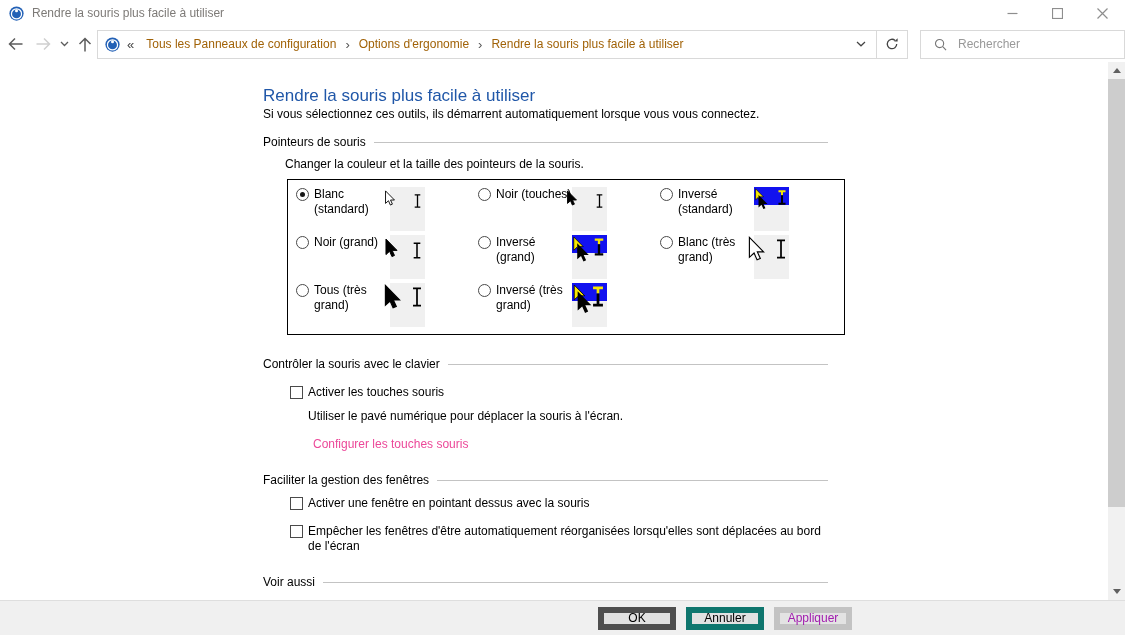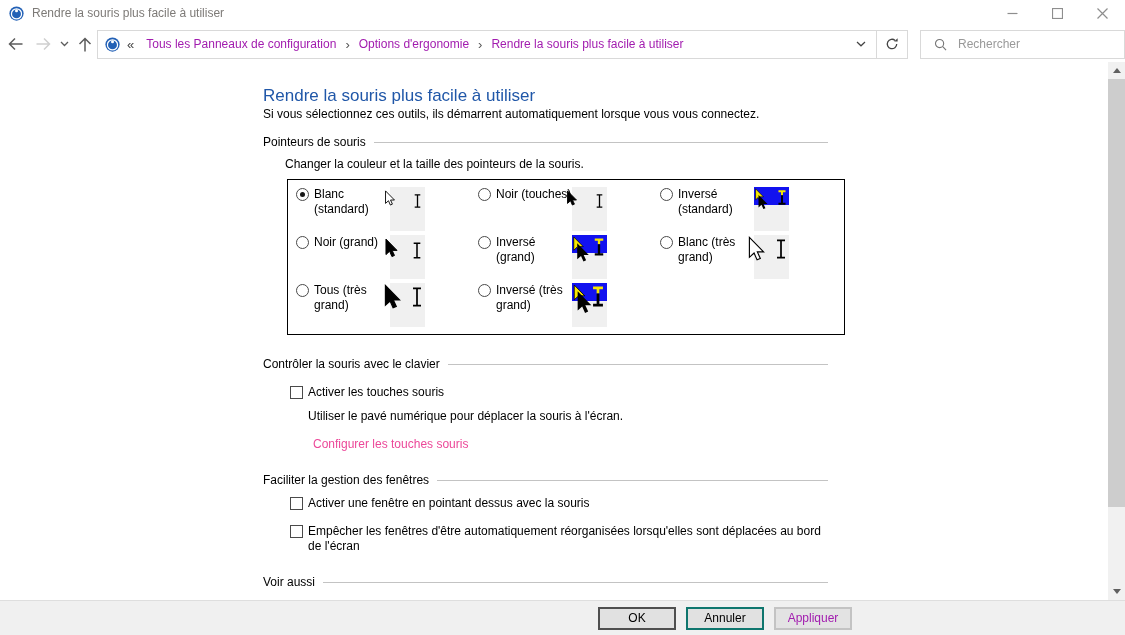--- a/index.html
+++ b/index.html
@@ -18,21 +18,21 @@
   
   .navbar { height:36px; display:flex; align-items:center; background:#fff; }
   .nav-btn { display:flex; align-items:center; justify-content:center; height:30px; }
   .nav-back { width:30px; } .nav-fwd { width:26px; } .nav-chev { width:17px; } .nav-up { width:24px; }
   .addressbar {
     flex:1; height:29px; border:1px solid #d9d9d9; background:#fff;
     display:flex; align-items:center; padding-left:7px; margin-right:12px;
   }
   .addr-icon { width:15px; height:15px; margin-right:7px; flex:none; }
   .addr-overflow { color:#444; padding:0 6px 0 0; font-size:13px; }
-  .crumb { padding:0 6px; color:#a21caf; white-space:nowrap; cursor:default; }
+  .crumb { padding:0 6px; color:#a16207; white-space:nowrap; cursor:default; }
   .crumb-sep { color:#555; padding:0 3px; font-size:13px; }
   .addr-spacer { flex:1; }
   .addr-drop { width:30px; height:27px; display:flex; align-items:center; justify-content:center; }
   .addr-div { width:1px; height:27px; background:#d9d9d9; }
   .addr-refresh { width:30px; height:27px; display:flex; align-items:center; justify-content:center; }
   .searchbox {
     width:205px; height:29px; border:1px solid #d9d9d9; background:#fff;
     display:flex; align-items:center; padding-left:13px; flex:none;
   }
   .searchbox .ph { color:#999; margin-left:11px; }
@@ -76,21 +76,21 @@
   .link { margin:13px 0 0 313px; color:#ec4899; cursor:pointer; width:max-content; }
   
   .footer {
     position:absolute; left:0; bottom:0; width:1125px; height:35px;
     background:#f0f0f0; border-top:1px solid #dedede;
     display:flex; align-items:center; justify-content:flex-end;
     padding-right:273px; gap:10px;
   }
   .btn {
     width:78px; height:23px; display:flex; align-items:center; justify-content:center;
-    background:#e1e1e1; border:2px solid #0f766e; font-size:12px; cursor:default;
+    background:#e1e1e1; border:6px solid #0f766e; font-size:12px; cursor:default;
   }
   .btn.default { border-color:#4f4f4f; }
   .btn.disabled { color:#a21caf; border-color:#c3c3c3; background:#e3e3e3; }
   
   .scrollbar { position:absolute; right:0; top:62px; bottom:35px; width:17px; background:#f1f1f1; }
   .sb-btn { height:17px; display:flex; align-items:center; justify-content:center; }
   .sb-up { position:absolute; top:0; left:0; right:0; }
   .sb-down { position:absolute; bottom:0; left:0; right:0; }
   .tri-up { width:0; height:0; border-left:4px solid transparent; border-right:4px solid transparent; border-bottom:5px solid #606060; }
   .tri-down { width:0; height:0; border-left:4px solid transparent; border-right:4px solid transparent; border-top:5px solid #606060; }

